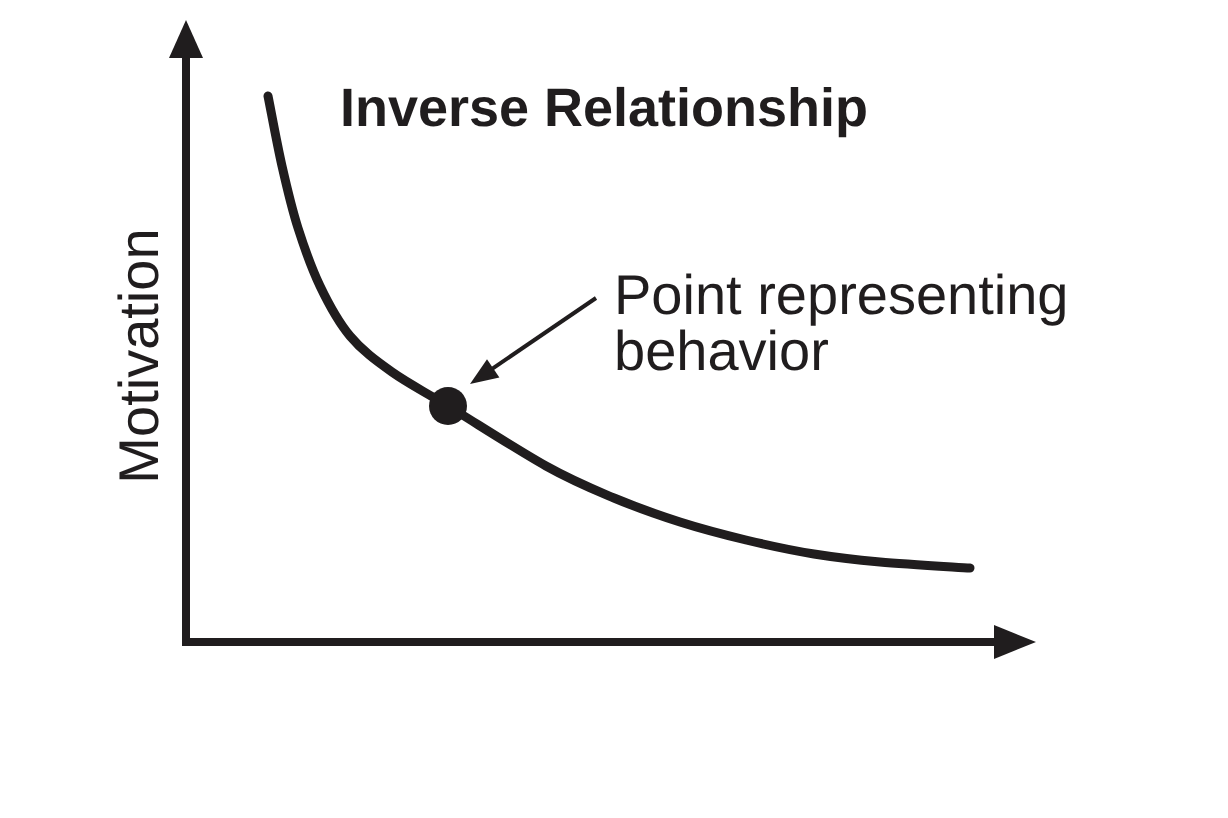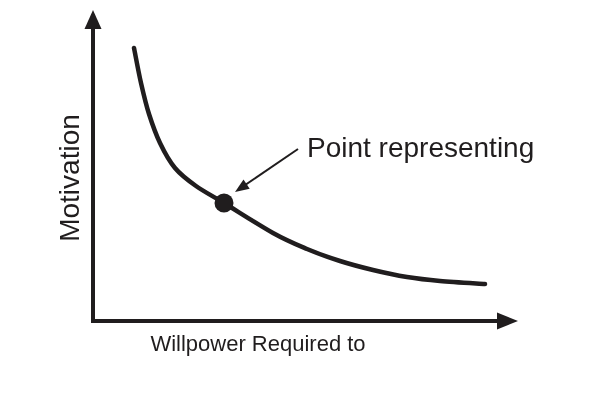--- a/index.html
+++ b/index.html
@@ -61,24 +61,25 @@
     <polygon class="axis-head" points="518,321 497,312.5 497,329.5"></polygon>
 
     <path class="curve" d="M 134 48 C 135.2 53.8 138.5 72 141 83 C 143.5 94 145.8 104 149 114 C 152.2 124 155.7 134 160 143 C 164.3 152 169 160.8 175 168 C 181 175.2 187.8 180.2 196 186 C 204.2 191.8 211.2 195.2 224 203 C 236.8 210.8 259.2 225.3 273 233 C 286.8 240.7 295.8 244.3 307 249 C 318.2 253.7 329 257.5 340 261 C 351 264.5 361.8 267.3 373 270 C 384.2 272.7 395.8 275.2 407 277 C 418.2 278.8 427 279.8 440 281 C 453 282.2 477.5 283.5 485 284"></path>
 
     <circle class="dot" cx="224" cy="203" r="9.5"></circle>
 
     <line class="ann-arrow" x1="298" y1="149" x2="242.4" y2="186.9"></line>
     <polygon class="ann-head" points="235,192 243.5,179.6 249.7,188.7"></polygon>
   </svg>
 
+  <div class="chart-title">Inverse Relationship</div>
 
   <div class="ylabel">Motivation</div>
 
   <div class="xlabel">
-    <div>Willpower Required to</div>
   </div>
 
   <div class="annotation">
     <div>Point representing</div>
+    <div>behavior</div>
   </div>
 
 </div>
 
 </body></html>

